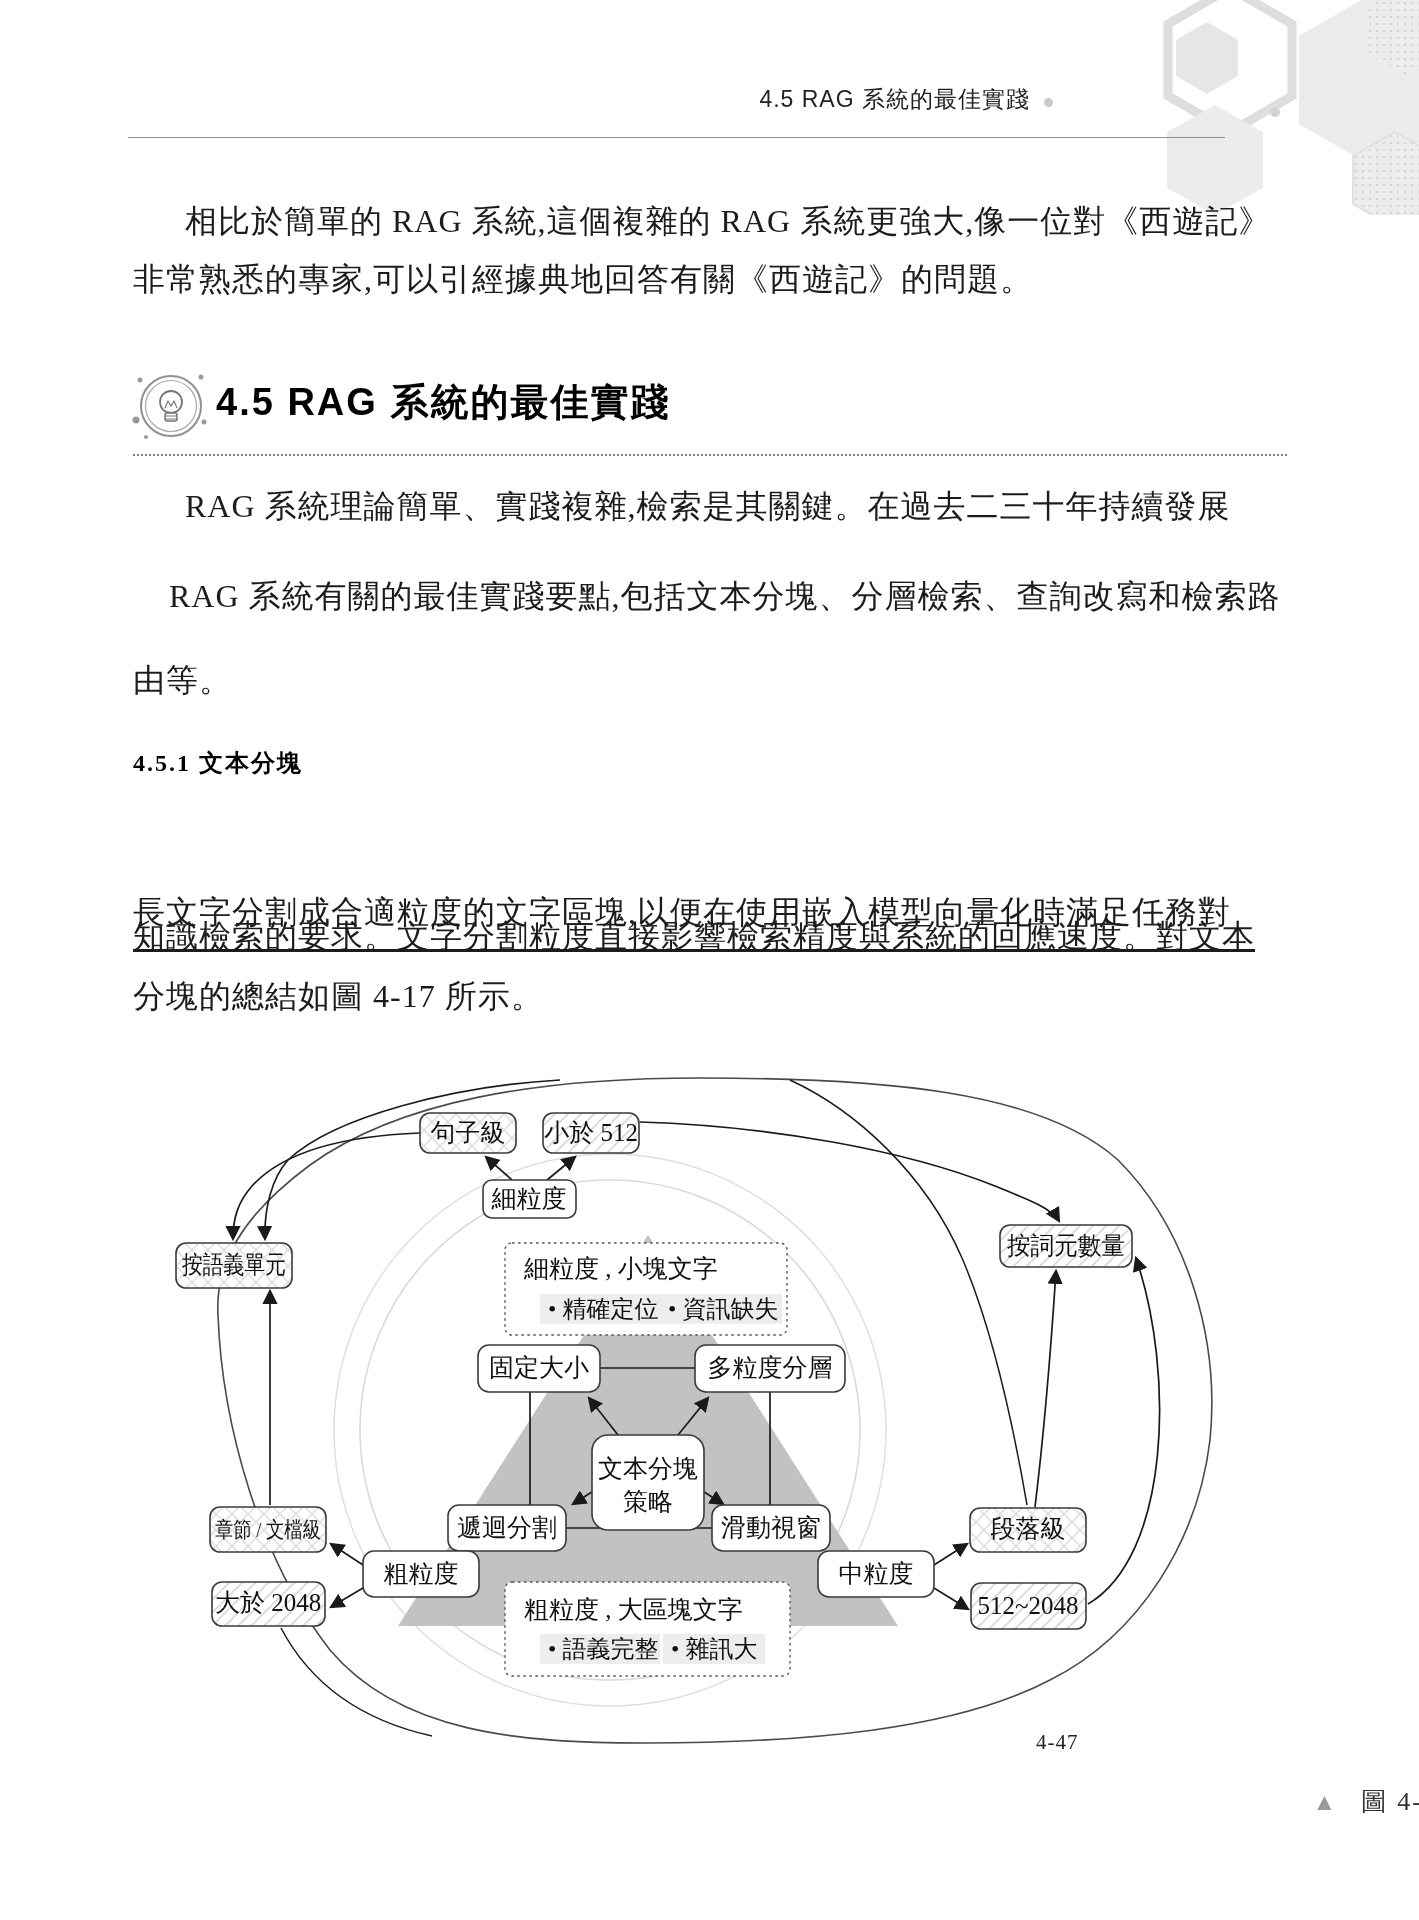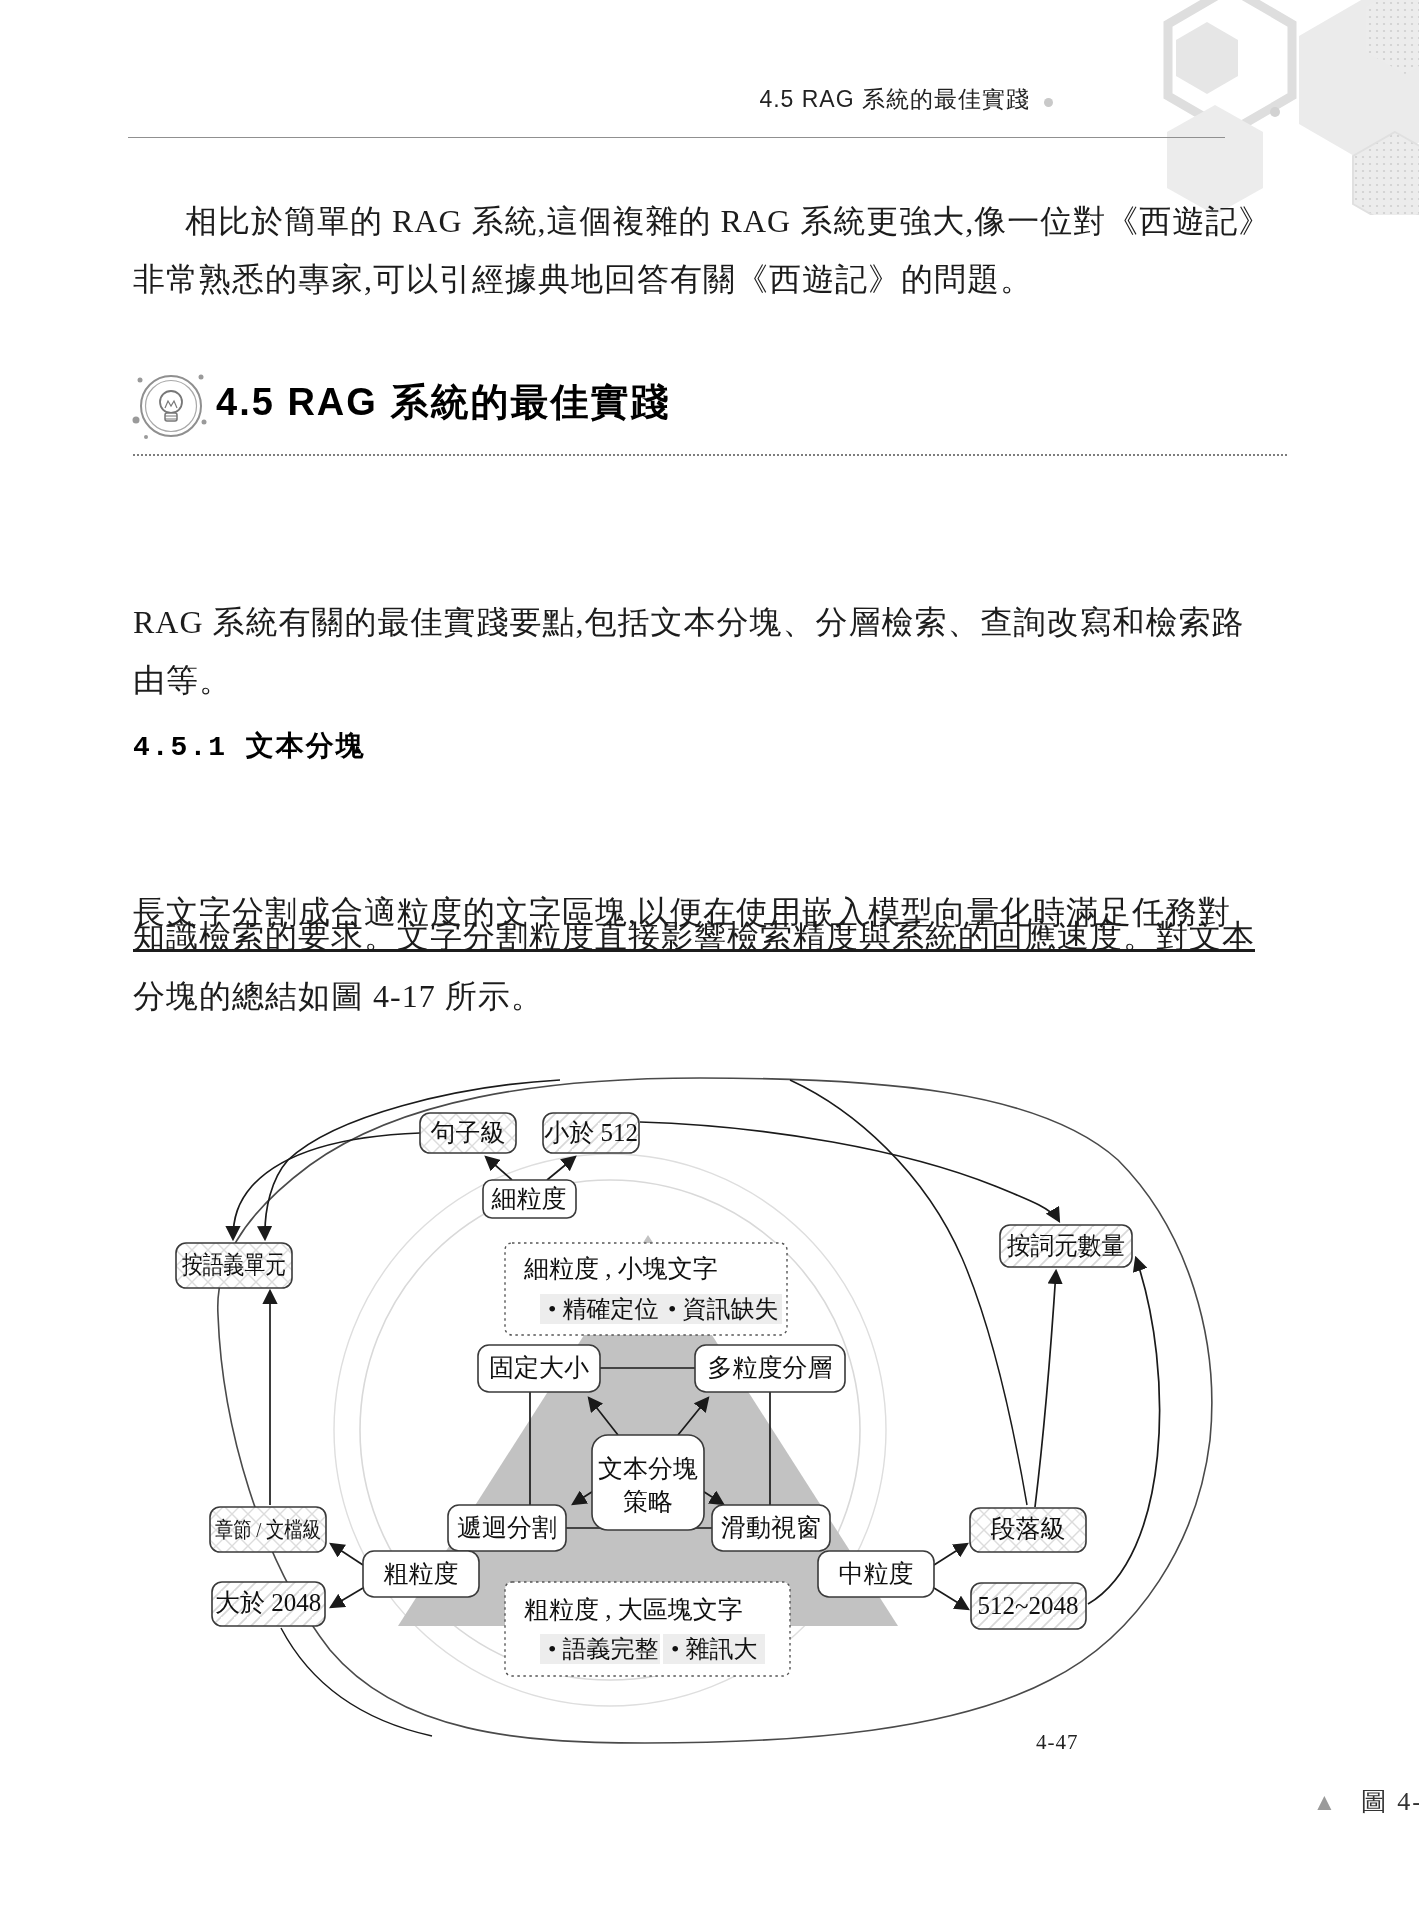--- a/index.html
+++ b/index.html
@@ -17,23 +17,23 @@
     font-size:23px; letter-spacing:1px; color:#222; }
   .hdr-dot { position:absolute; left:1044px; top:98px; width:9px; height:9px;
     border-radius:50%; background:#c9c9c9; }
   .hdr-rule { position:absolute; left:128px; top:137px; width:1097px; height:1px;
     background:#909090; }
   .sec-title { position:absolute; left:216px; top:377px;
     font-family:"Liberation Sans","DejaVu Sans",sans-serif; font-weight:bold;
     font-size:38px; letter-spacing:2px; color:#000; white-space:nowrap; }
   .dotted-rule { position:absolute; left:133px; top:454px; width:1154px; height:0;
     border-top:2px dotted #7d7d7d; }
-  .subsec-title { position:absolute; left:133px; top:727px;
-    font-family:Liberation Mono, monospace; font-weight:bold;
-    font-size:28px; letter-spacing:2px; color:#000; white-space:nowrap; }
+  .subsec-title { position:absolute; left:133px; top:747px;
+    font-family:Liberation Serif, serif; font-weight:bold;
+    font-size:24px; letter-spacing:2px; color:#000; white-space:nowrap; }
   .caption { position:absolute; left:0; top:1784px; width:100%; text-align:right;
     font-size:26px; letter-spacing:2px; color:#333; }
   .caption .tri { color:#9a9a9a; font-size:24px; }
   .pagenum { position:absolute; left:1036px; top:1730px; font-size:21px;
     letter-spacing:1px; color:#222; }
   svg text { font-family:"Liberation Serif","DejaVu Serif",serif; }
   .bt  { font-size:25px; fill:#101010; text-anchor:middle; }
   .bts { font-size:22px; fill:#101010; text-anchor:middle; }
   .nt  { font-size:25px; fill:#101010; text-anchor:start; }
   .nb  { font-size:24px; fill:#101010; text-anchor:start; }
@@ -76,21 +76,22 @@
     <line x1="35" y1="55" x2="47" y2="55" stroke="#777" stroke-width="1"></line>
     <circle cx="10" cy="16" r="2.5" fill="#9a9a9a"></circle>
     <circle cx="71" cy="13" r="2.5" fill="#9a9a9a"></circle>
     <circle cx="6" cy="56" r="3.5" fill="#9a9a9a"></circle>
     <circle cx="74" cy="58" r="2.5" fill="#9a9a9a"></circle>
     <circle cx="16" cy="73" r="2" fill="#9a9a9a"></circle>
   </svg>
   <div class="sec-title">4.5  RAG 系統的最佳實踐</div>
   <div class="dotted-rule"></div>
 
-  <div class="line" style="top:606px;">RAG 系統有關的最佳實踐要點,包括文本分塊、分層檢索、查詢改寫和檢索路</div>
+  <div class="line indent" style="top:490px;">RAG 系統理論簡單、實踐複雜,檢索是其關鍵。在過去二三十年持續發展</div>
+  <div class="line" style="top:580px;margin-left:36px;">RAG 系統有關的最佳實踐要點,包括文本分塊、分層檢索、查詢改寫和檢索路</div>
   <div class="line" style="top:664px;">由等。</div>
 
   <div class="subsec-title">4.5.1  文本分塊</div>
 
   <div class="line" style="top:896px;">長文字分割成合適粒度的文字區塊,以便在使用嵌入模型向量化時滿足任務對</div>
   <div class="line" style="top:920px;text-decoration:underline;">知識檢索的要求。文字分割粒度直接影響檢索精度與系統的回應速度。對文本</div>
   <div class="line" style="top:980px;">分塊的總結如圖 4-17 所示。</div>
 
   <svg class="abs" style="left:0;top:1058px;" width="1419" height="760" viewBox="0 0 1419 760">
     <defs>

